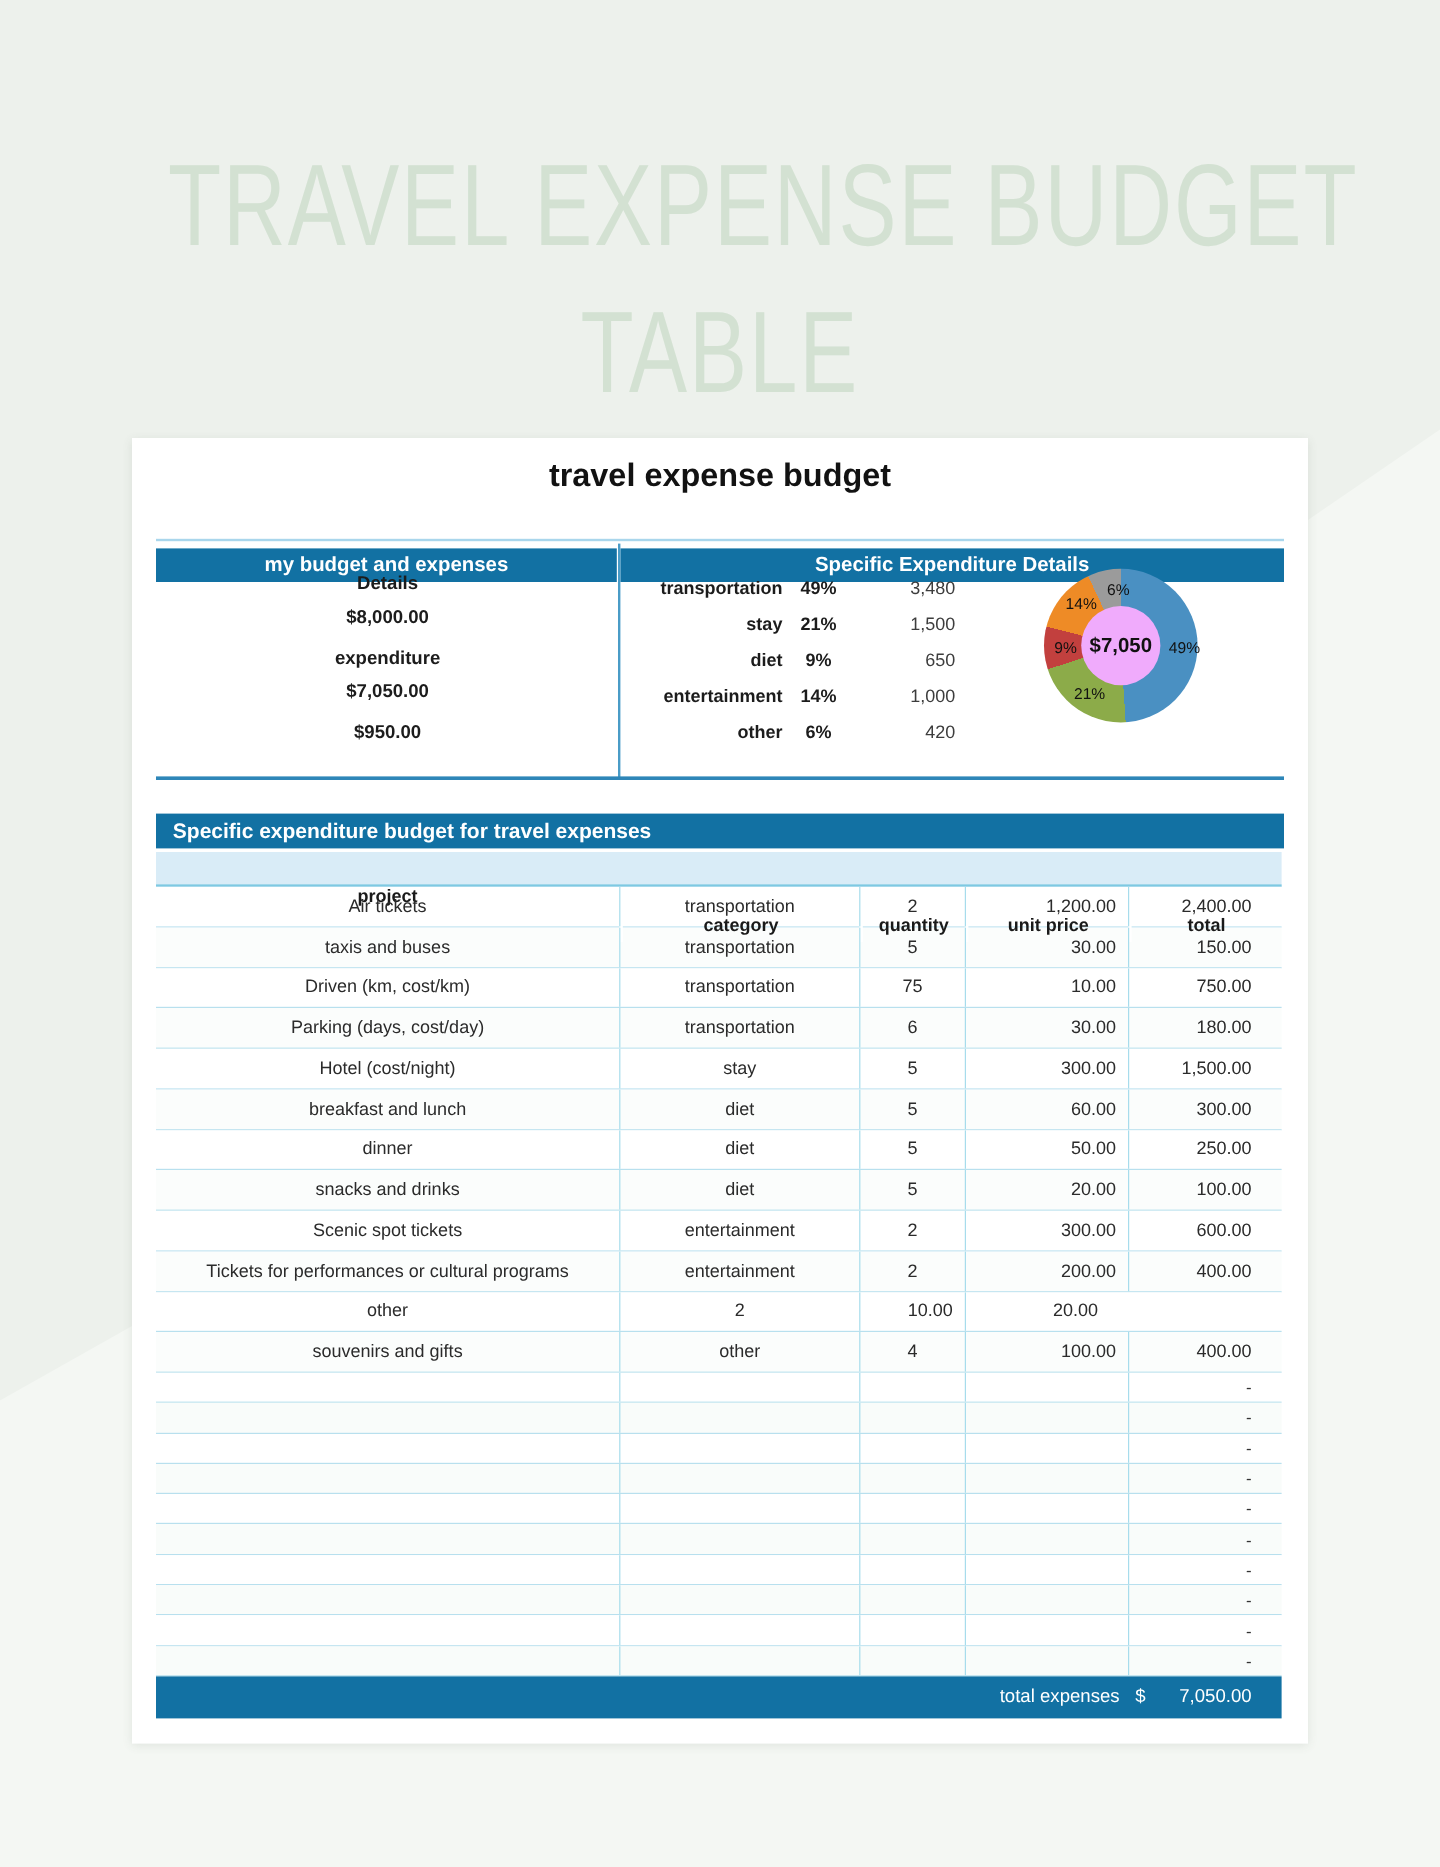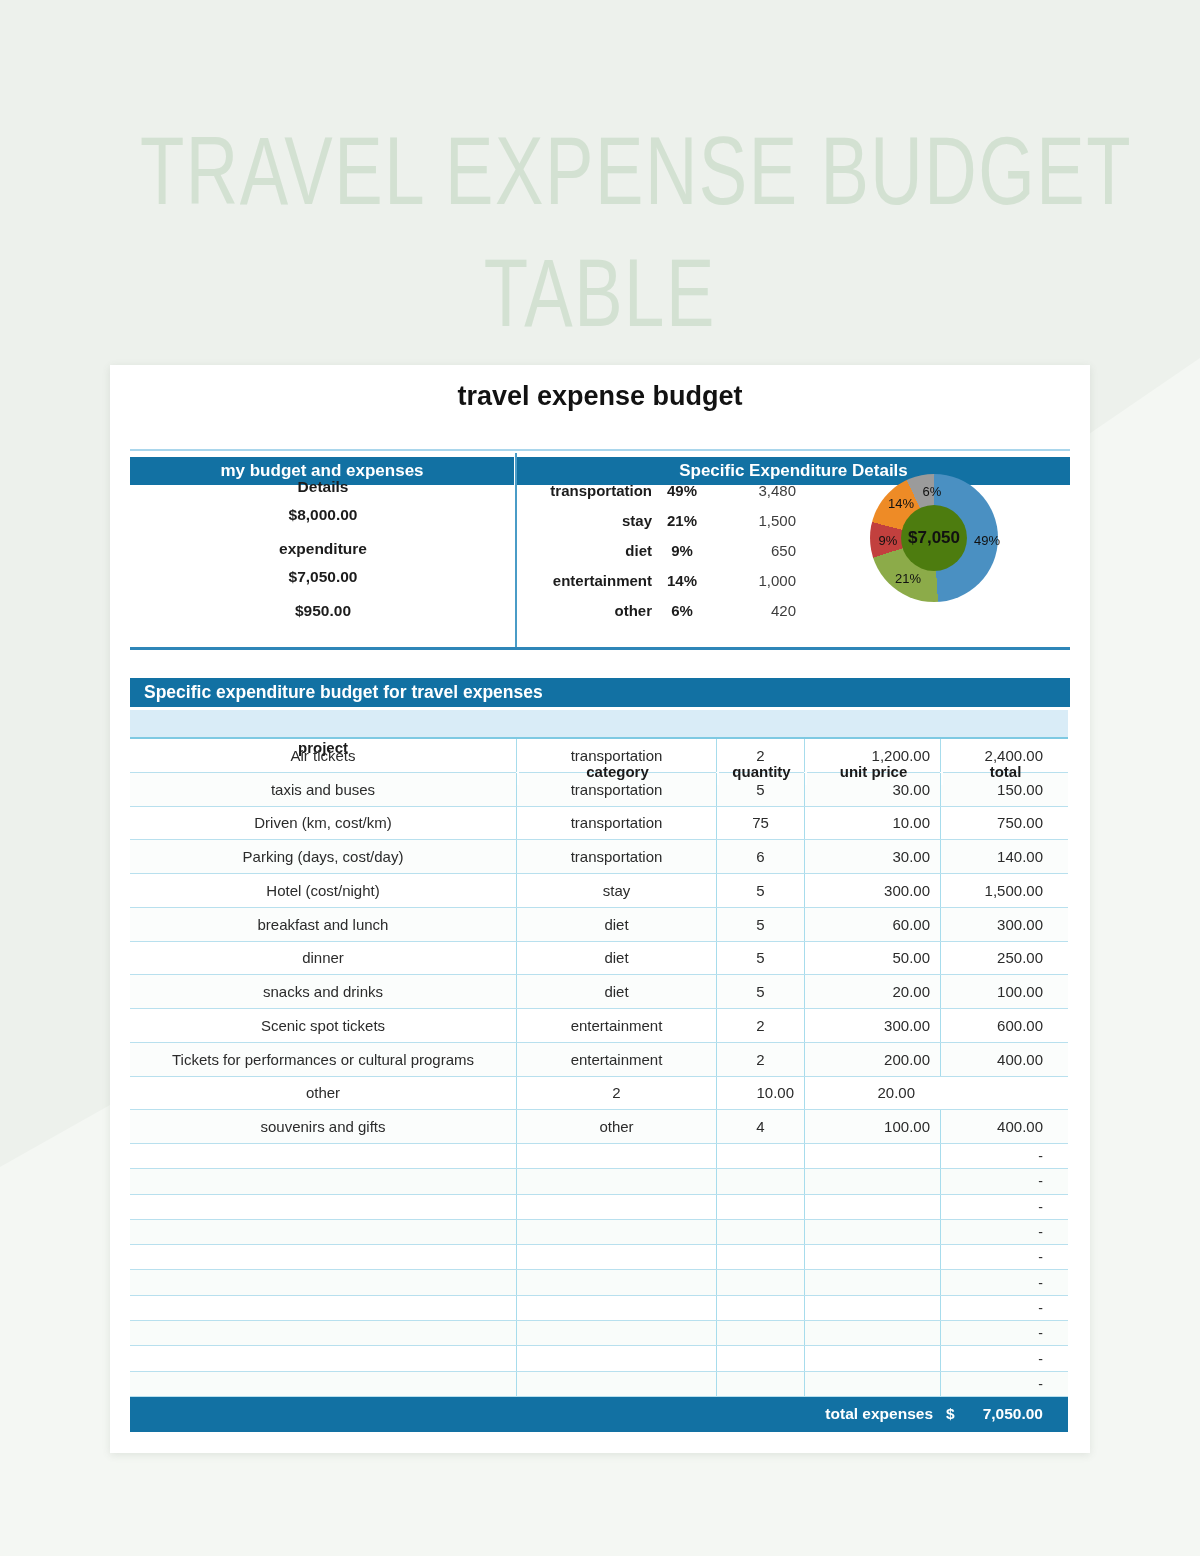--- a/index.html
+++ b/index.html
@@ -33,21 +33,21 @@
 
   .breakdown { position:absolute; left:406px; top:110px; width:300px; }
   .bd-row { display:flex; height:30px; align-items:center; font-size:15px; }
   .bd-label { width:136px; text-align:right; font-weight:bold; color:#1c1c1c; }
   .bd-pct { width:60px; text-align:center; font-weight:bold; color:#1c1c1c; }
   .bd-amt { flex:1; text-align:right; padding-right:20px; color:#3d3d3d; }
 
   .donut-wrap { position:absolute; left:760px; top:109px; width:128px; height:128px; }
   .donut { width:128px; height:128px; border-radius:50%; }
   .donut-hole { position:absolute; left:50%; top:50%; width:66px; height:66px; margin:-33px 0 0 -33px;
-    background:#4d7c0f; border-radius:50%; display:flex; align-items:center; justify-content:center;text-align:center; }
+    background:#f0abfc; border-radius:50%; display:flex; align-items:center; justify-content:center;text-align:center; }
   .donut-hole span { font-size:17px; font-weight:bold; color:#111; }
   .donut-label { position:absolute; transform:translate(-50%,-50%); font-size:13px; color:#111; }
 
   .h-divider { position:absolute; left:20px; top:282px; width:940px; height:3px; background:#2e86b8; }
 
   .section-bar { position:absolute; left:20px; top:313px; width:940px; height:29px; background:var(--blue);
     color:#fff; font-weight:bold; font-size:17.5px; line-height:29px; padding-left:14px; }
 
   .tbl { position:absolute; left:20px; top:345px; width:938px; }
   .grid-row { display:grid; grid-template-columns:386px 200px 88px 136px 128px; align-items:center; }
@@ -61,21 +61,21 @@
   .empty-row { height:25.3px; border-bottom:1px solid #b8e0ee; font-size:14px; color:#333; background:#fff; }
   .empty-row:nth-child(even) { background:#f9fcfa; }
   .grid-row > div { align-self:stretch; display:flex; align-items:center; justify-content:center; }
   .grid-row > div + div { border-left:1px solid #a7dcec; }
   .tbl-head > div { border-left:none; }
   .tbl-head > .th-cell + .th-cell { border-left:3px solid #ffffff; }
   .c-price { justify-content:flex-end !important; padding-right:10px; }
   .c-total { justify-content:flex-end !important; padding-right:25px; }
 
   .tbl-footer { height:35px; background:var(--blue); display:flex; align-items:center;
-    justify-content:flex-end; padding-right:25px; color:#fff; font-weight:bold; font-size:15.5px; }
+    justify-content:flex-end; padding-right:25px; color:#fff; font-weight:normal; font-size:15.5px; }
   .tf-cur { margin-left:13px; }
   .tf-val { margin-left:28px; }
 </style>
 </head>
 <body style="background: rgb(244, 247, 243);">
 
 <div class="bg-deco"></div>
 
 <div class="big-title">
   <div class="title-line"><span>TRAVEL EXPENSE BUDGET</span></div>
@@ -179,21 +179,21 @@
           <div class="c-category">transportation</div>
           <div class="c-qty">75</div>
           <div class="c-price">10.00</div>
           <div class="c-total">750.00</div>
         </div>
         <div class="grid-row data-row">
           <div class="c-project">Parking (days, cost/day)</div>
           <div class="c-category">transportation</div>
           <div class="c-qty">6</div>
           <div class="c-price">30.00</div>
-          <div class="c-total">140.00</div>
+          <div class="c-total">180.00</div>
         </div>
         <div class="grid-row data-row">
           <div class="c-project">Hotel (cost/night)</div>
           <div class="c-category">stay</div>
           <div class="c-qty">5</div>
           <div class="c-price">300.00</div>
           <div class="c-total">1,500.00</div>
         </div>
         <div class="grid-row data-row">
           <div class="c-project">breakfast and lunch</div>

